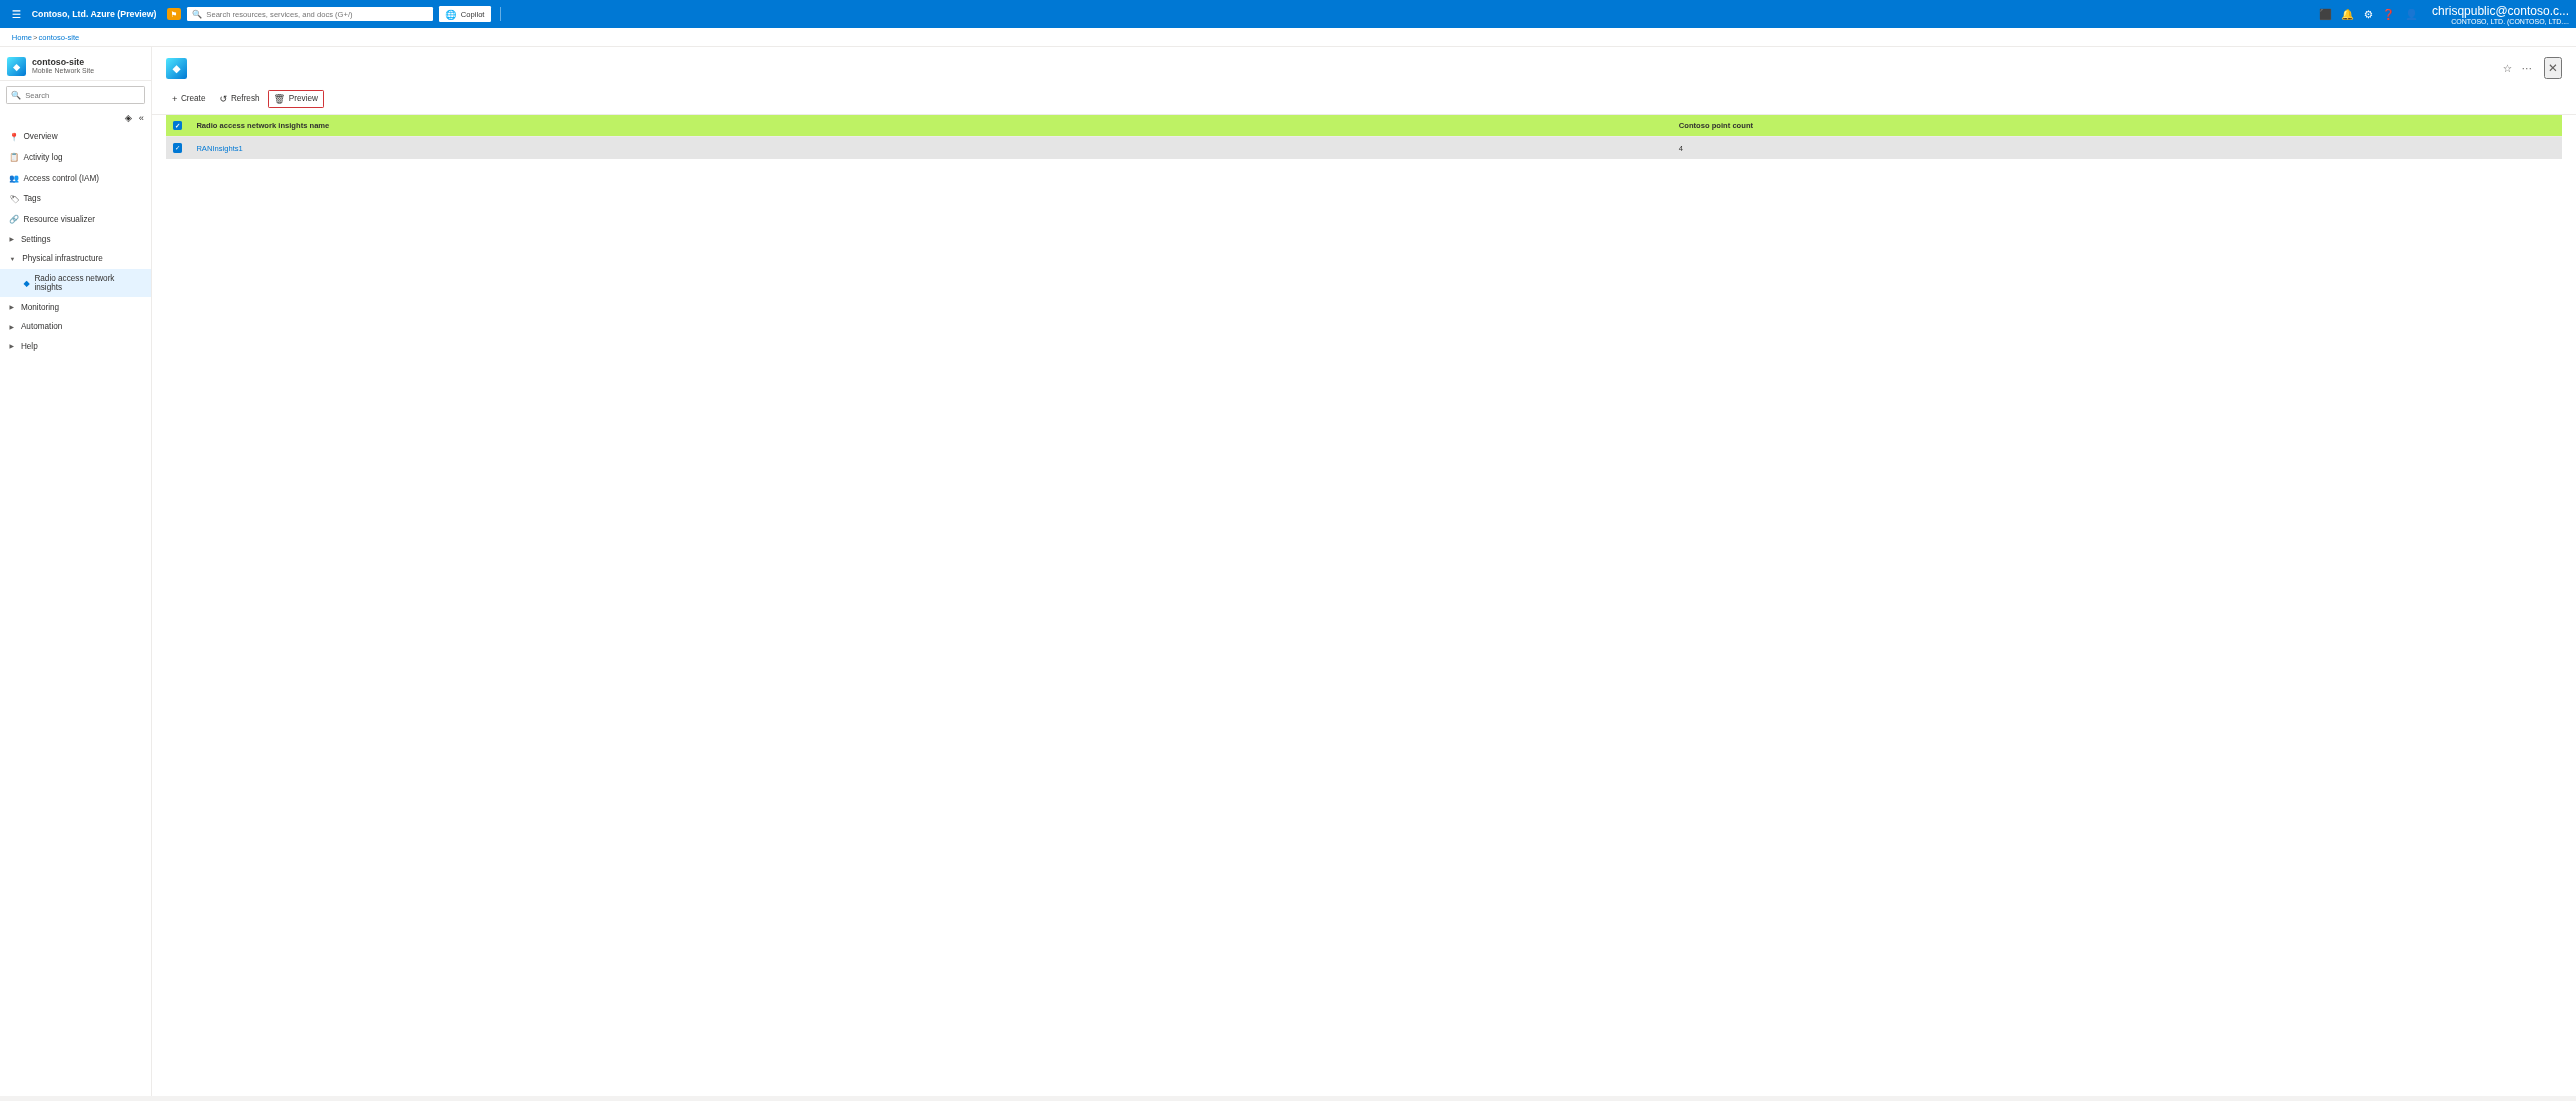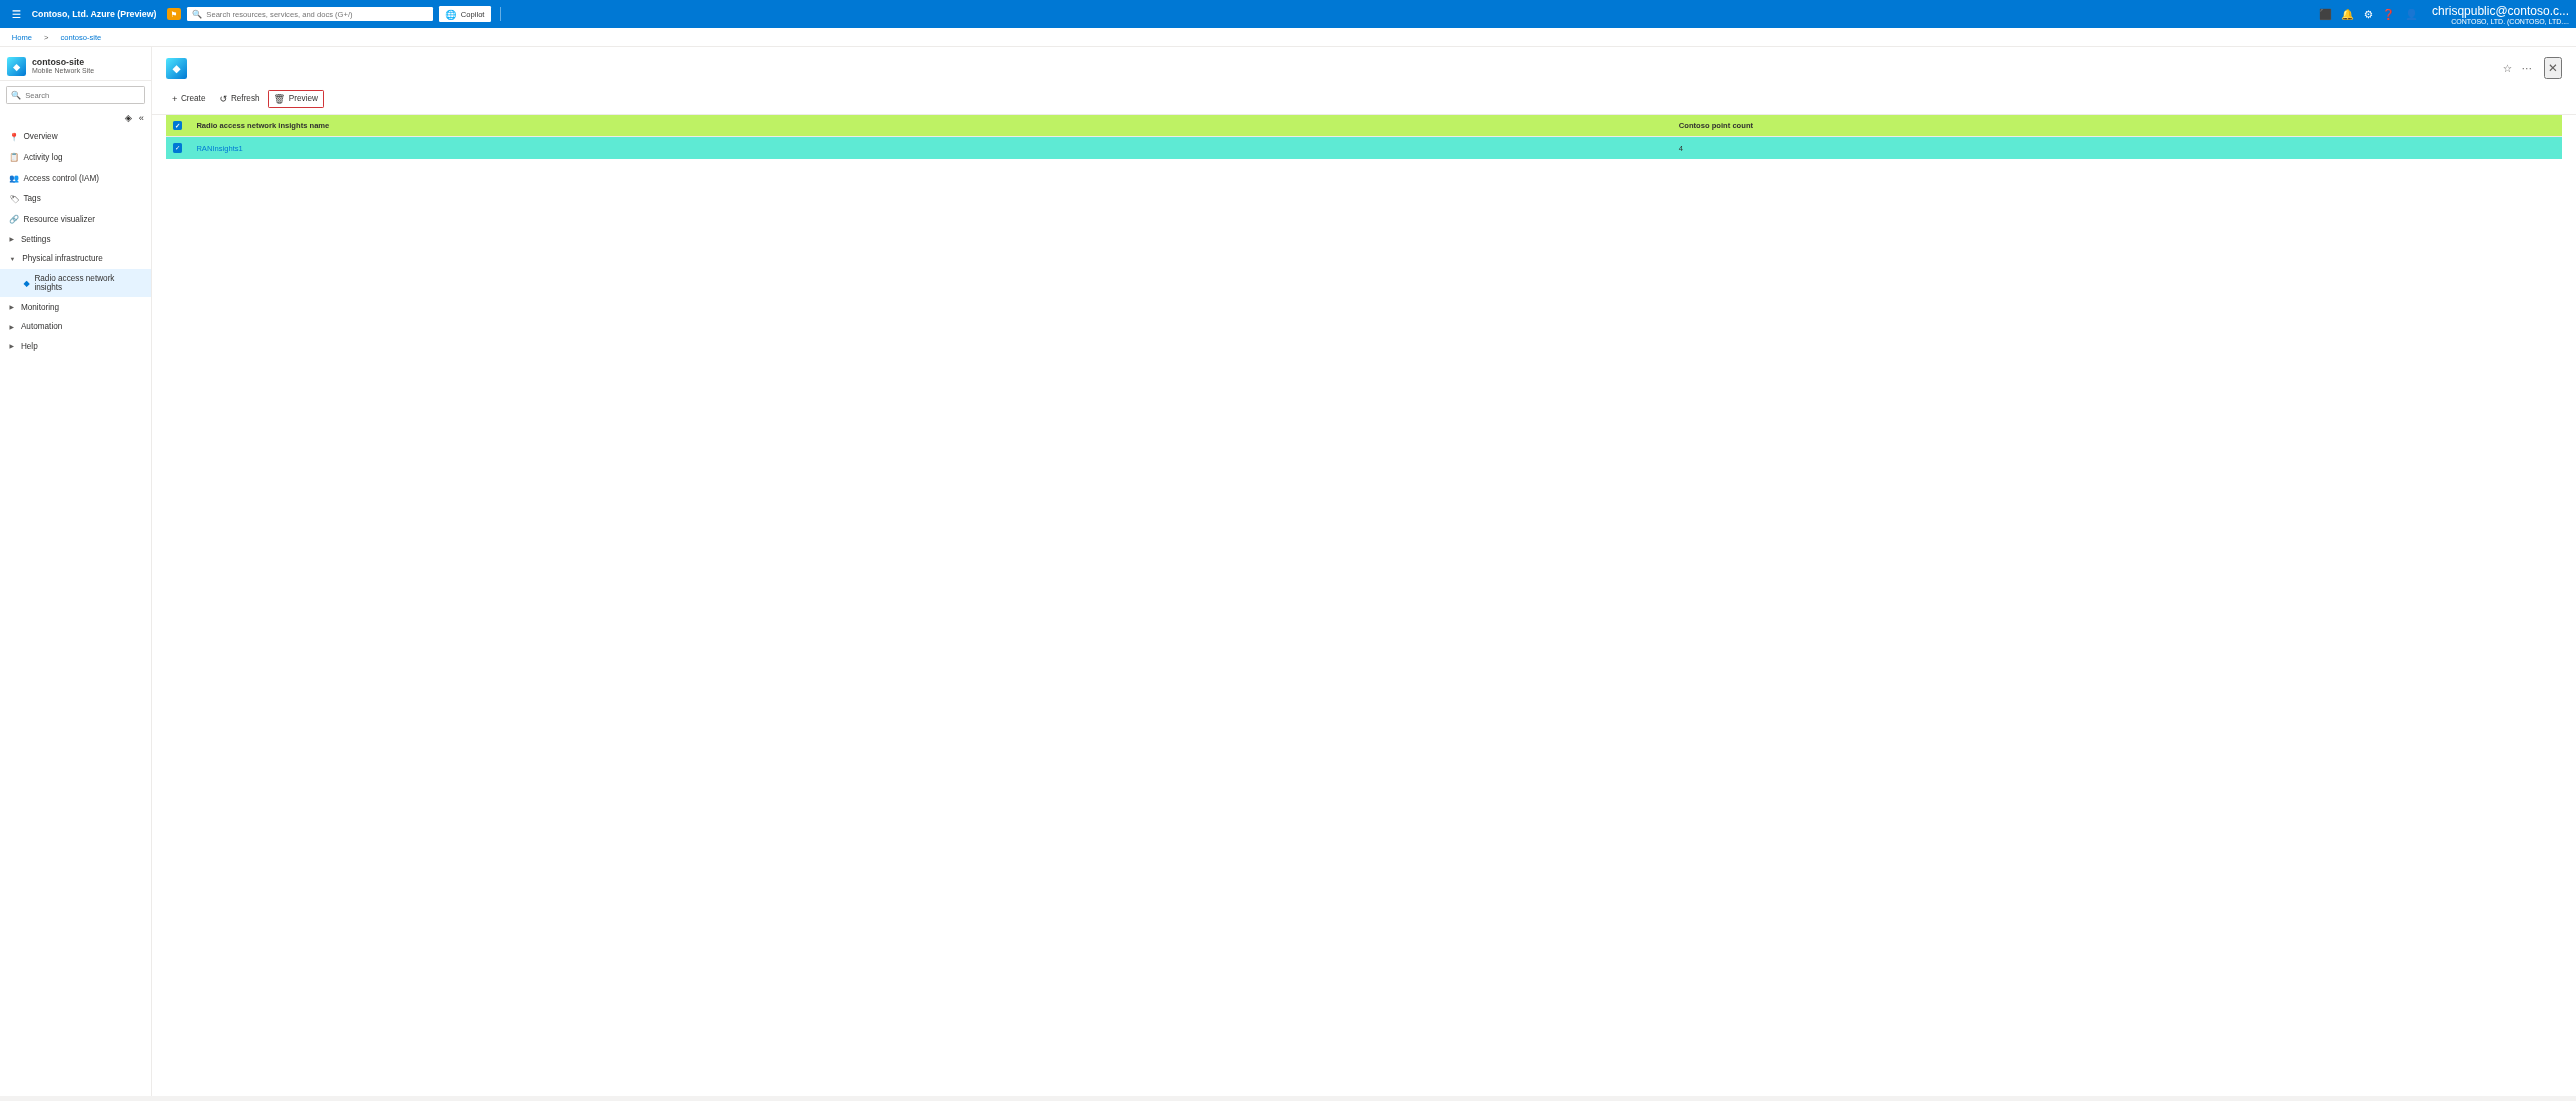--- a/index.html
+++ b/index.html
@@ -27,21 +27,21 @@
       border: none; border-radius: 1.2px; padding: 2.9px 7px; cursor: pointer; font-size: 7.6px; font-weight: 500;
     }
     .copilot-icon { font-size: 9.4px; }
     .nav-icons { display: flex; align-items: center; gap: 2.3px; margin-left: auto; }
     .nav-icon { color: #fff; font-size: 10.5px; padding: 3.5px; cursor: pointer; border-radius: 1.2px; }
     .user-info { font-size: 7px; color: #fff; text-align: right; margin-left: 4.7px; }
     .user-info div:first-child { font-size: 12px; text-align: center; }
 
     
     .breadcrumb {
-      background: #fff; padding: 4.7px 11.7px; font-size: 7.6px; display: flex; align-items: center; gap: 12px;
+      background: #fff; padding: 4.7px 11.7px; font-size: 7.6px; display: flex; align-items: center; gap: 1px;
       border-bottom: 0.6px solid #edebe9;
     }
     .breadcrumb a { color: #0078d4; text-decoration: none; }
     .breadcrumb .sep { color: #605e5c; }
 
     
     .main-layout { display: flex; height: calc(100vh - 52px); }
 
     
     .sidebar {
@@ -116,21 +116,21 @@
     }
 
     .table-area { padding: 0 14px; }
     .data-table { width: 100%; border-collapse: collapse; }
     .data-table thead tr { border-bottom: 0.6px solid #edebe9; }
     .data-table th {
       padding: 5.9px 7px; text-align: left; font-size: 7.6px; font-weight: 600; color: #323130;
       background: #bef264;
     }
     .data-table td { padding: 5.9px 7px; font-size: 7.6px; color: #323130; }
-    .data-table tr.selected-row { background: #5eead4; border-radius: 8px; }
+    .data-table tr.selected-row { background: #e5e5e5; border-radius: 8px; }
 
     .checkbox-cell { width: 23.4px; }
     .checkbox {
       width: 9.4px; height: 9.4px; background: #0078d4; border: 0.6px solid #0078d4;
       display: inline-flex; align-items: center; justify-content: center; color: #fff;
       font-size: 6.4px; cursor: pointer; border-radius: 1.2px;
     }
 
     .link-cell { color: #0078d4; cursor: pointer; text-decoration: none; }
 

